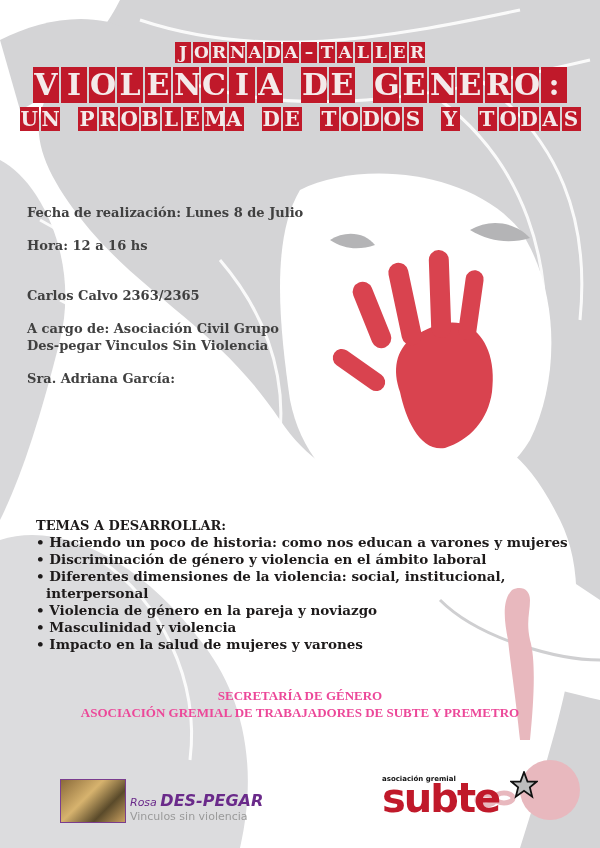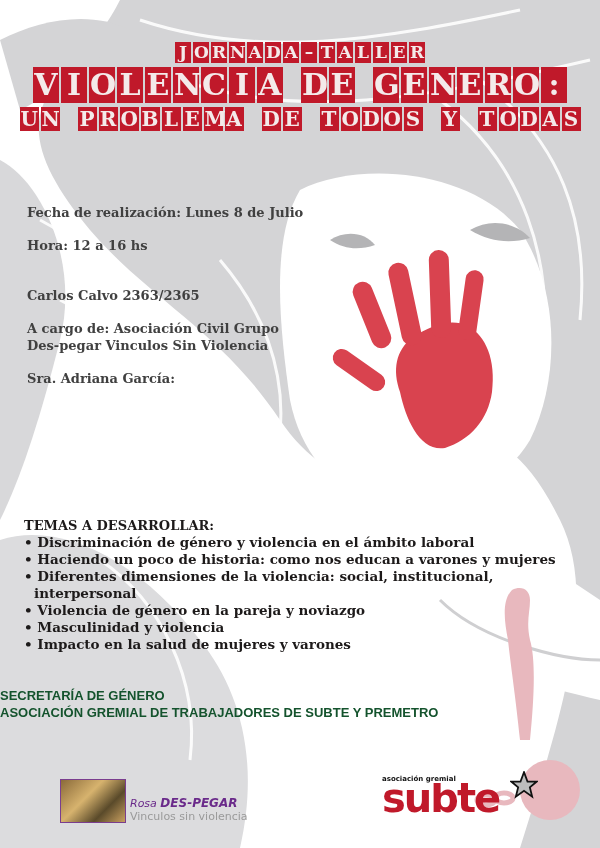--- a/index.html
+++ b/index.html
@@ -7,30 +7,30 @@
   .bg { position:absolute; inset:0; z-index:0; }
   .title-block { position:absolute; left:0; right:0; top:42px; text-align:center; z-index:2; }
   .title-row { display:flex; justify-content:center; gap:2px; margin-bottom:4px; flex-wrap:nowrap; }
   .tile { display:inline-block; background:#c0192a; color:#f4eaea; font-family:"DejaVu Serif", serif; font-weight:bold; text-align:center; line-height:1; padding:2px 1px; }
   .row1 .tile { font-size:17px; width:14px; }
   .row2 .tile { font-size:30px; width:24px; padding:3px 1px; }
   .row3 .tile { font-size:20px; width:17px; }
   .gap2 { width:14px; display:inline-block; }
   .content { position:absolute; left:27px; top:204px; z-index:2; font-family:"DejaVu Serif", serif; font-weight:bold; color:#404040; font-size:13px; line-height:17px; }
   .content p { margin:0 0 16px 0; }
-  .temas { position:absolute; left:24px; top:517px; z-index:2; font-family:"DejaVu Serif", serif; font-weight:bold; color:#1d1a1a; font-size:13.5px; line-height:17px; }
+  .temas { position:absolute; left:36px; top:517px; z-index:2; font-family:"DejaVu Serif", serif; font-weight:bold; color:#1d1a1a; font-size:13.5px; line-height:17px; }
   .temas h3 { margin:0; font-size:13px; }
   .temas ul { list-style:none; margin:0; padding:0; }
   .temas li { padding-left:10px; text-indent:-10px; }
   .temas li::before { content:"• "; }
-  .footer-org { position:absolute; left:0; right:0; top:687px; text-align:left; z-index:2; font-family:Liberation Sans, sans-serif; font-weight:bold; font-size:13px; line-height:17px; color:#14532d; }
+  .footer-org { position:absolute; left:0; right:0; top:687px; text-align:center; z-index:2; font-family:Liberation Serif, serif; font-weight:bold; font-size:13px; line-height:17px; color:#ec4899; }
   .logo-left { position:absolute; left:60px; top:779px; z-index:2; display:flex; align-items:flex-end; gap:4px; }
   .logo-img { width:64px; height:42px; border:1px solid #7a3d8e; background:linear-gradient(135deg,#8a6a3a,#d7b36e 40%,#5a4a2a 70%,#c9a060); }
   .logo-text .l1 { font-family:"DejaVu Sans", sans-serif; font-size:11px; color:#6a2a8a; font-style:italic; }
-  .logo-text .l1 b { font-size:12px; font-style:italic; }
+  .logo-text .l1 b { font-size:16px; font-style:italic; }
   .logo-text .l2 { font-family:"DejaVu Sans", sans-serif; font-size:11px; color:#9a9a9a; }
   .logo-right { position:absolute; left:382px; top:775px; z-index:2; width:200px; }
   .lr-top { font-family:"DejaVu Sans", sans-serif; font-weight:bold; font-size:7px; color:#111; margin-left:0; }
   .lr-word { font-family:"DejaVu Sans", sans-serif; font-weight:bold; font-size:40px; line-height:30px; color:#c0192a; letter-spacing:-2px; height:30px; overflow:hidden; }
   .lr-bar { background:#111; color:#fff; font-family:"DejaVu Sans", sans-serif; font-weight:bold; font-size:8px; padding:2px 4px; white-space:nowrap; }
 </style>
 </head>
 <body>
 
 <svg class="bg" width="600" height="848" viewBox="0 0 600 848">
@@ -152,22 +152,22 @@
   <p><span>Fecha de realización: Lunes 8 de Julio</span></p>
   <p><span>Hora: 12 a 16 hs</span></p>
   <p><br><span>Carlos Calvo 2363/2365</span></p>
   <p><span>A cargo de: Asociación Civil Grupo</span><br><span>Des-pegar Vinculos Sin Violencia</span></p>
   <p><span>Sra.  Adriana García:</span><br></p>
 </div>
 
 <div class="temas">
   <h3>TEMAS A DESARROLLAR:</h3>
   <ul>
+    <li>Haciendo un poco de historia: como nos educan a varones y mujeres</li>
     <li>Discriminación de género y violencia en el ámbito laboral</li>
-    <li>Haciendo un poco de historia: como nos educan a varones y mujeres</li>
     <li>Diferentes dimensiones de la violencia: social, institucional, interpersonal</li>
     <li>Violencia de género en la pareja y noviazgo</li>
     <li>Masculinidad y violencia</li>
     <li>Impacto en la salud de mujeres y varones</li>
   </ul>
 </div>
 
 <div class="footer-org">
   <div>SECRETARÍA DE GÉNERO</div>
   <div>ASOCIACIÓN GREMIAL DE TRABAJADORES DE SUBTE Y PREMETRO</div>

